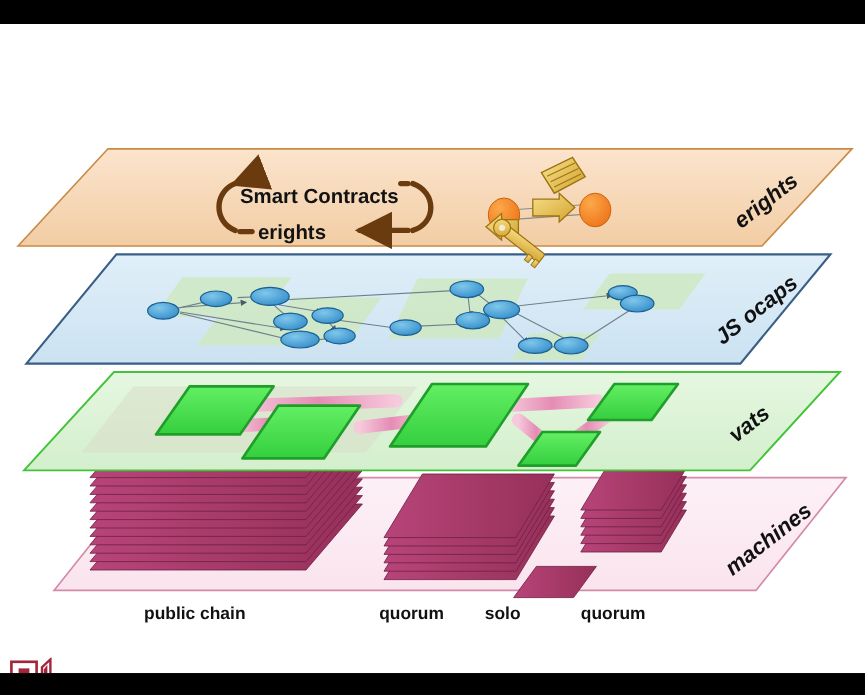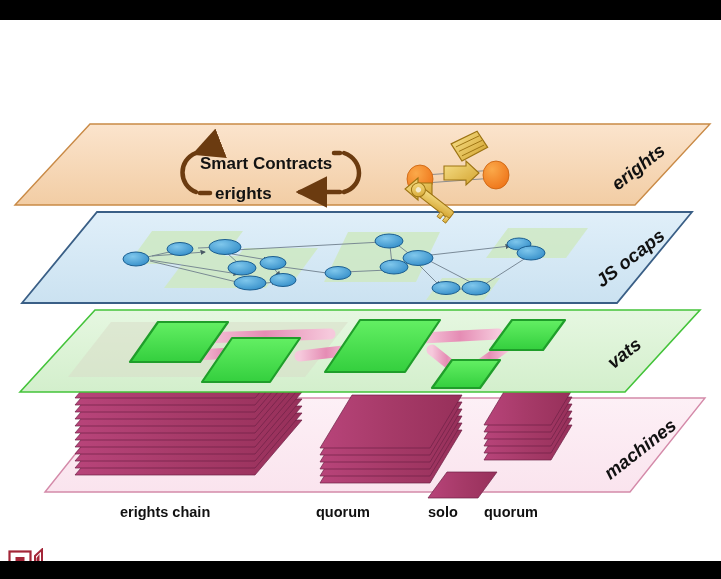--- a/index.html
+++ b/index.html
@@ -282,23 +282,23 @@
             <rect x="444" y="188" width="4" height="6" fill="url(#gradGold)" stroke="#9d7413" stroke-width="0.8"></rect>
             <rect x="451" y="188" width="4" height="6" fill="url(#gradGold)" stroke="#9d7413" stroke-width="0.8"></rect>
           </g>
         </g>
 
         <text x="642" y="152" transform="rotate(-38 642 152)" text-anchor="middle" font-family="Liberation Sans, sans-serif" font-size="18.5" font-weight="bold" font-style="italic" fill="#111111">erights</text>
       </g>
 
     </svg>
 
-    <div class="bottom-caption" style="left:120px; top:484px;">erights chain</div>
+    <div class="bottom-caption" style="left:120px; top:484px;">public chain</div>
     <div class="bottom-caption" style="left:316px; top:484px;">quorum</div>
-    <div class="bottom-caption" style="left:428px; top:484px;">solo</div>
+    <div class="bottom-caption" style="left:404px; top:484px;">solo</div>
     <div class="bottom-caption" style="left:484px; top:484px;">quorum</div>
 
     <svg id="recorder-badge" viewBox="0 0 42 26" xmlns="http://www.w3.org/2000/svg">
       <rect x="1.5" y="3.5" width="21" height="19" fill="none" stroke="#a32638" stroke-width="2.2"></rect>
       <rect x="7.5" y="9" width="9" height="8" fill="#a32638"></rect>
       <polygon points="27,8 27,22 34,22 34,1.5" fill="#ffffff" stroke="#a32638" stroke-width="2"></polygon>
       <polygon points="28.5,10 28.5,20.5 31.5,20.5 31.5,6" fill="#a32638"></polygon>
     </svg>
 
   </div>

